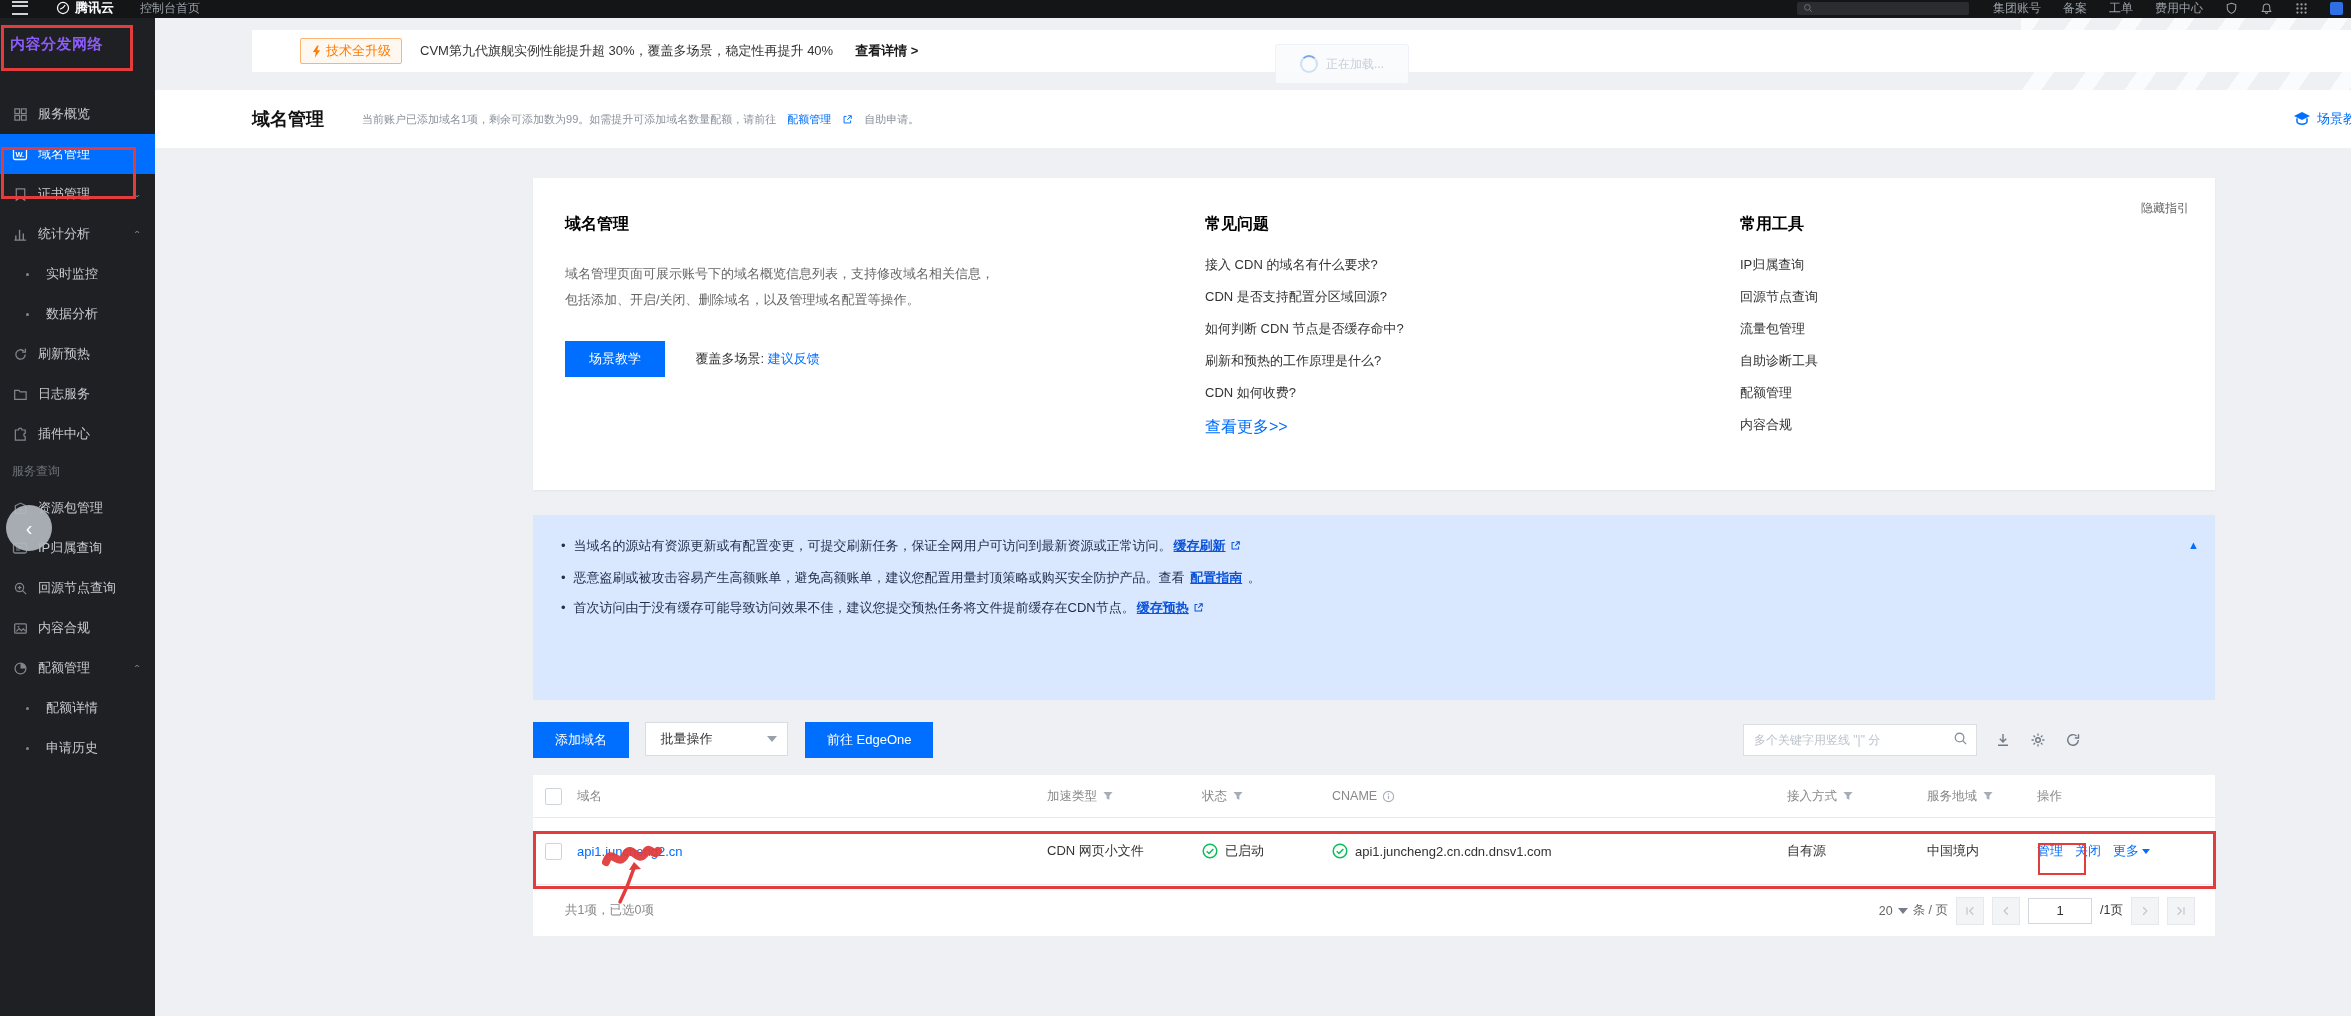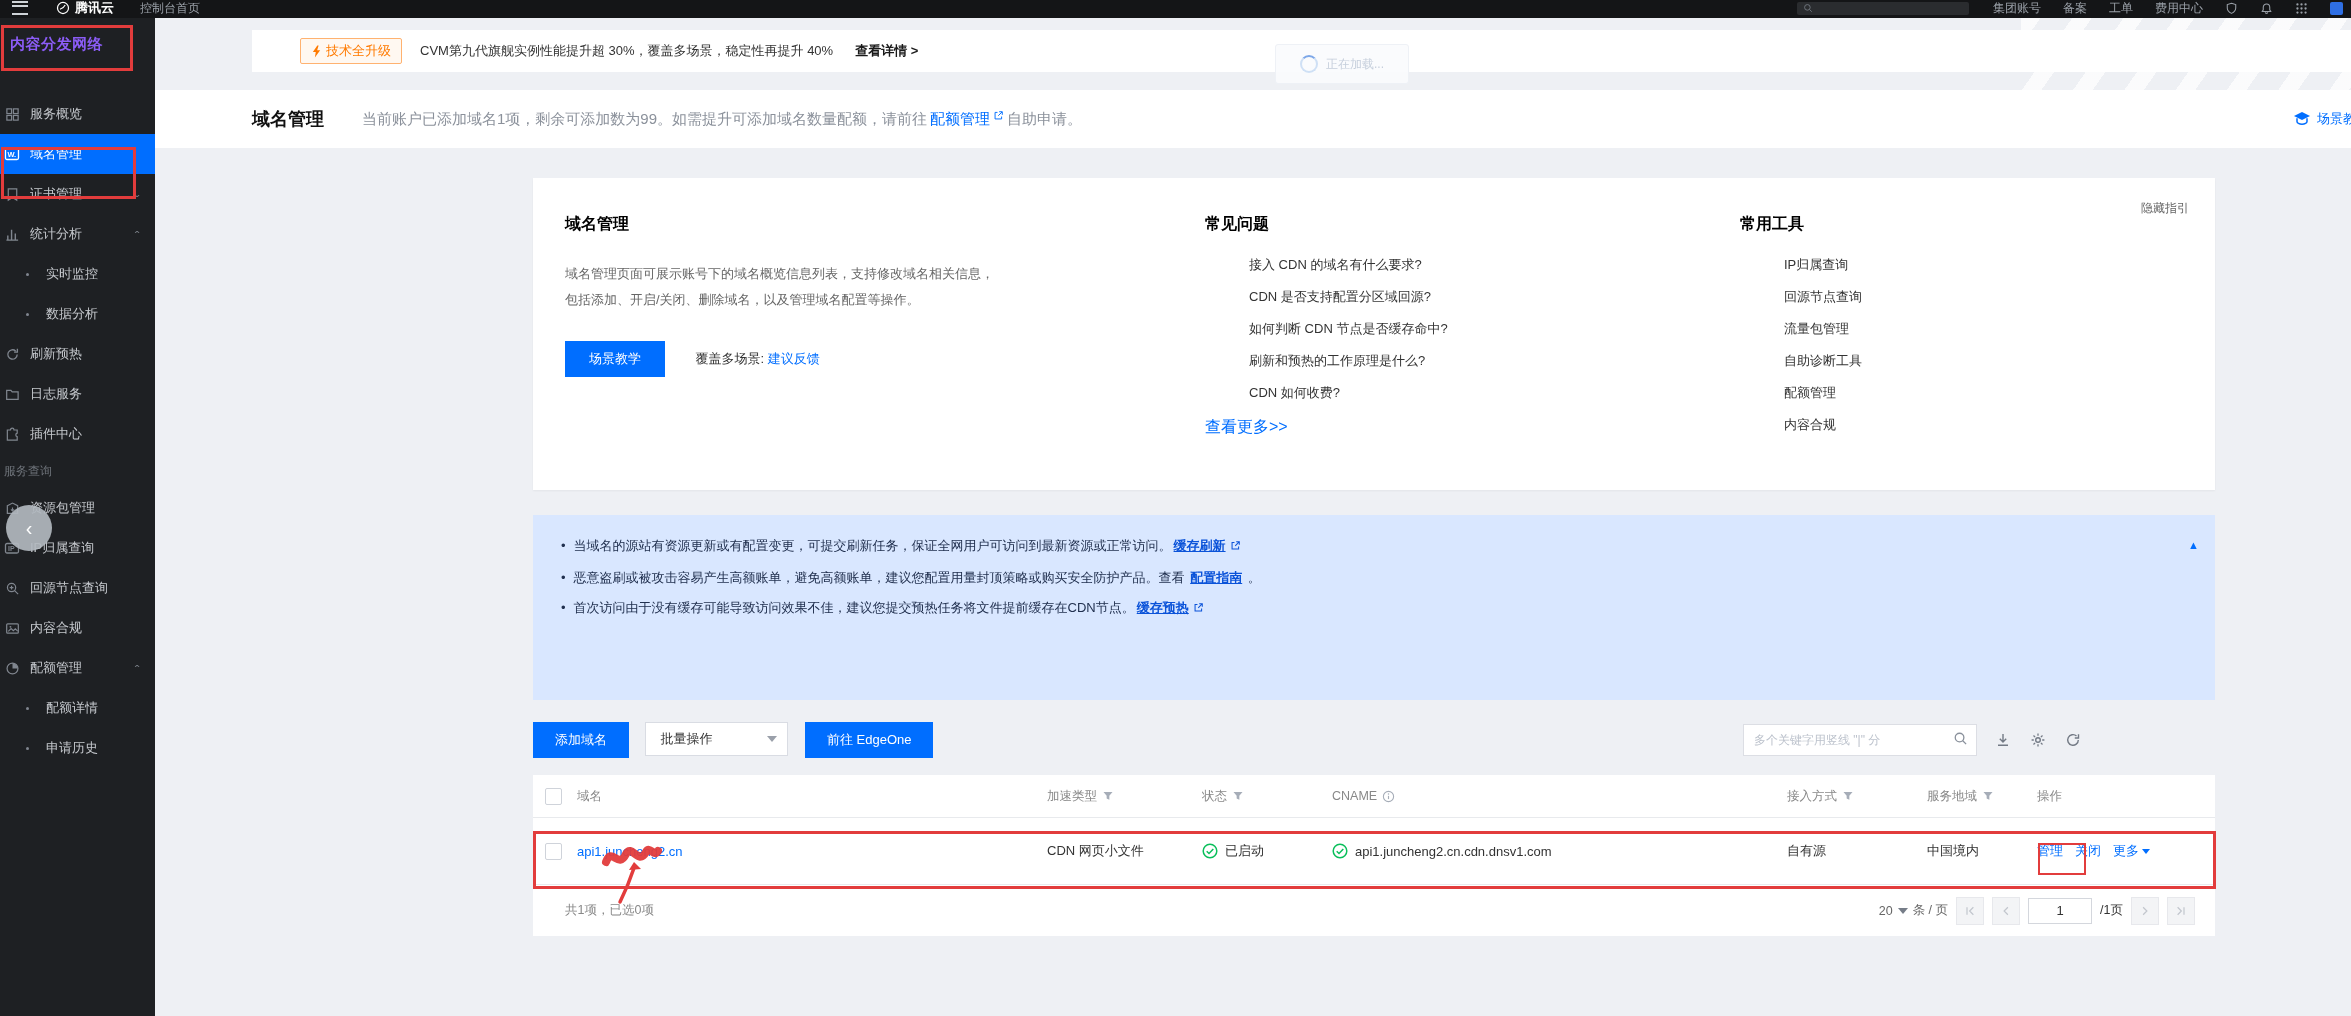--- a/index.html
+++ b/index.html
@@ -15,21 +15,21 @@
   .tb-nav{margin-left:26px;color:#9aa0a8;}
   .tb-search{margin-left:auto;width:160px;height:13px;background:#2a2c2f;border-radius:2px;display:flex;align-items:center;padding:0 6px;color:#6f757d;gap:5px;}
   .tb-right{display:flex;align-items:center;gap:22px;margin-left:24px;margin-right:8px;color:#9aa0a8;}
   .tb-right .tb-item{white-space:nowrap;}
   .tb-avatar{width:13px;height:13px;background:#2f6fe4;border-radius:2px;}
 
   
   .sidebar{position:absolute;left:0;top:18px;bottom:0;width:155px;background:#1e2023;z-index:30;}
   .sb-title{color:#8b5cf6;font-size:15px;font-weight:bold;padding:17px 12px 12px 10px;letter-spacing:.5px;}
   .sb-nav{margin-top:28px;}
-  .sb-item{display:flex;align-items:center;height:40px;color:#c6c9ce;font-size:13px;cursor:pointer;position:relative;padding-left:4px;gap:10px;}
+  .sb-item{display:flex;align-items:center;height:40px;color:#c6c9ce;font-size:13px;cursor:pointer;position:relative;padding-left:12px;gap:10px;}
   .sb-item .ic{width:16px;height:16px;color:#80868f;flex:0 0 16px;display:flex;align-items:center;justify-content:center;}
   .sb-item.active{background:#006eff;color:#fff;}
   .sb-item.active .ic{color:#fff;}
   .sb-item.sub{padding-left:20px;}
   .sb-item.sub .dot{width:3px;height:3px;border-radius:50%;background:#80868f;margin:0 7px 0 6px;}
   .sb-item .chev{margin-left:auto;margin-right:14px;color:#80868f;font-size:10px;transform:scale(1.1,0.8);}
   .sb-item.section{color:#6f747b;font-size:12px;height:34px;cursor:default;}
   .collapse-btn{position:absolute;left:6px;top:487px;width:46px;height:46px;border-radius:50%;background:rgba(178,184,191,.92);color:#fff;display:flex;align-items:center;justify-content:center;font-size:20px;z-index:5;cursor:pointer;}
 
   
@@ -37,38 +37,38 @@
   .stripes{position:absolute;right:0;top:0;width:330px;height:85px;background:repeating-linear-gradient(125deg,rgba(255,255,255,.75) 0 16px,rgba(255,255,255,0) 16px 42px);}
   .banner{position:absolute;left:97px;top:12px;right:0;height:42px;background:#fff;display:flex;align-items:center;}
   .banner-badge{display:flex;align-items:center;gap:4px;margin-left:48px;border:1px solid #ffb270;color:#ff7a00;background:#fff8f1;font-size:13px;padding:3px 10px;border-radius:2px;}
   .banner-text{margin-left:18px;color:#333;font-size:13px;}
   .banner-link{margin-left:22px;color:#1a1a1a;font-weight:bold;font-size:13px;cursor:pointer;}
   .loading-ghost{position:absolute;left:1023px;top:14px;width:132px;height:38px;background:rgba(250,251,253,.9);border:1px solid #eef1f6;border-radius:3px;display:flex;align-items:center;justify-content:center;gap:8px;color:#c6cfdc;font-size:12px;}
   .spinner{width:14px;height:14px;border:2px solid #cfe0f5;border-top-color:#7da7e8;border-radius:50%;}
 
   .page-header{position:absolute;left:0;top:72px;right:0;height:58px;background:#fff;display:flex;align-items:center;}
   .ph-title{font-size:18px;font-weight:bold;color:#111;margin-left:97px;}
-  .ph-desc{margin-left:38px;color:#8b919b;font-size:15px;display:flex;align-items:flex-start;gap:3px;}
+  .ph-desc{margin-left:38px;color:#8b919b;font-size:11px;display:flex;align-items:center;gap:11px;}
   .ph-desc .lnk{color:#006eff;cursor:pointer;}
   .scene-link{position:absolute;right:-18px;display:flex;align-items:center;gap:6px;color:#006eff;font-size:13px;cursor:pointer;}
 
   
   .guide-card{position:absolute;left:378px;top:160px;width:1682px;height:312px;background:#fff;box-shadow:0 1px 2px rgba(0,0,0,.05);}
   .hide-link{position:absolute;right:26px;top:22px;color:#666;font-size:12px;cursor:pointer;}
   .gc-col{position:absolute;top:0;}
   .gc-col h3{font-size:16px;color:#000;margin:36px 0 0 0;}
   .gc1{left:32px;width:620px;}
   .gc1 .desc{margin-top:26px;color:#666;font-size:13px;line-height:26px;}
   .gc-btn{display:inline-block;background:#006eff;color:#fff;font-size:13px;padding:9px 24px;margin-top:28px;cursor:pointer;}
   .gc-more{margin-left:26px;font-size:13px;color:#333;}
   .gc-more .lnk{color:#006eff;cursor:pointer;}
   .gc2{left:672px;width:430px;}
   .gc3{left:1207px;width:360px;}
   .gc-list{list-style:none;margin:14px 0 0 0;padding:0;font-size:13px;color:#333;}
-  .gc-list li{line-height:32px;cursor:pointer;margin-left:44px;}
+  .gc-list li{line-height:32px;cursor:pointer;}
   .gc-see-more{color:#006eff;font-size:16px;margin-top:8px;display:inline-block;cursor:pointer;}
 
   
   .notice{position:absolute;left:378px;top:497px;width:1682px;height:185px;background:#d9e7ff;box-sizing:border-box;padding:16px 28px;}
   .notice ul{list-style:none;margin:0;padding:0;}
   .notice li{font-size:13px;color:#21304f;line-height:30.5px;}
   .notice li:before{content:"•";margin-right:8px;color:#21304f;}
   .notice .lnk{color:#0b53d9;font-weight:bold;text-decoration:underline;cursor:pointer;margin:0 2px;}
   .notice .ext{display:inline-block;vertical-align:-1px;margin-left:2px;color:#0b53d9;}
   .notice-collapse{position:absolute;right:16px;top:24px;color:#006eff;font-size:11px;cursor:pointer;}

